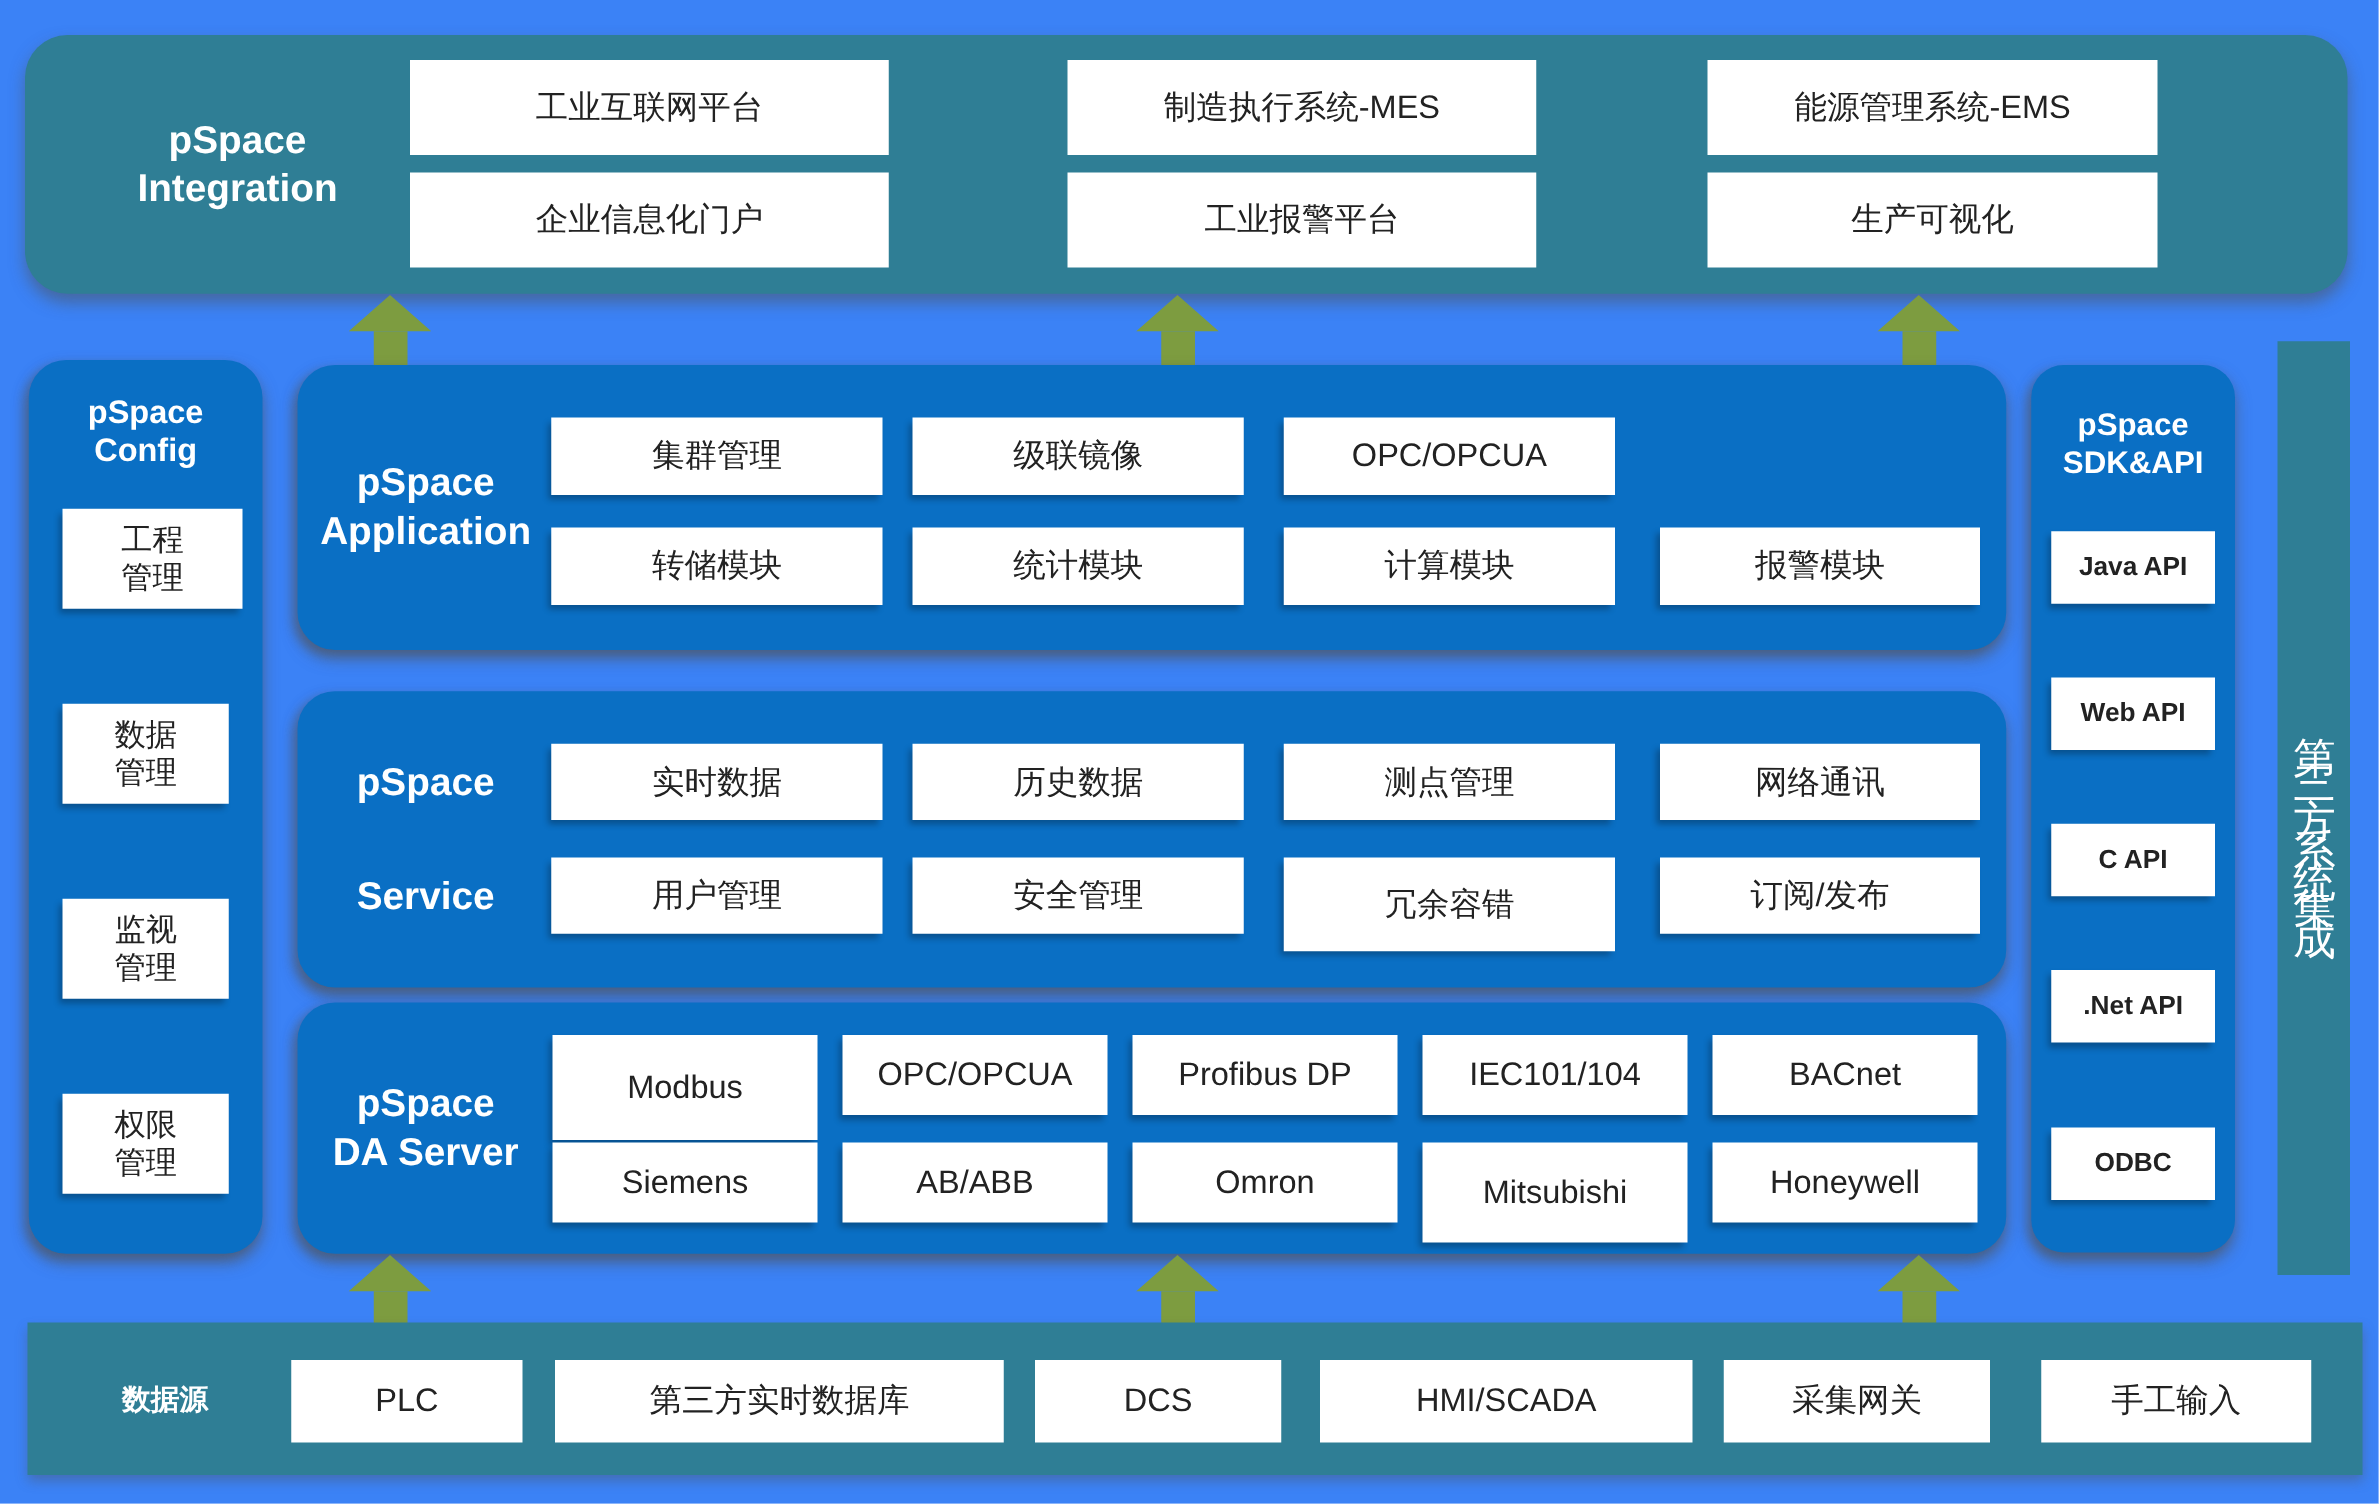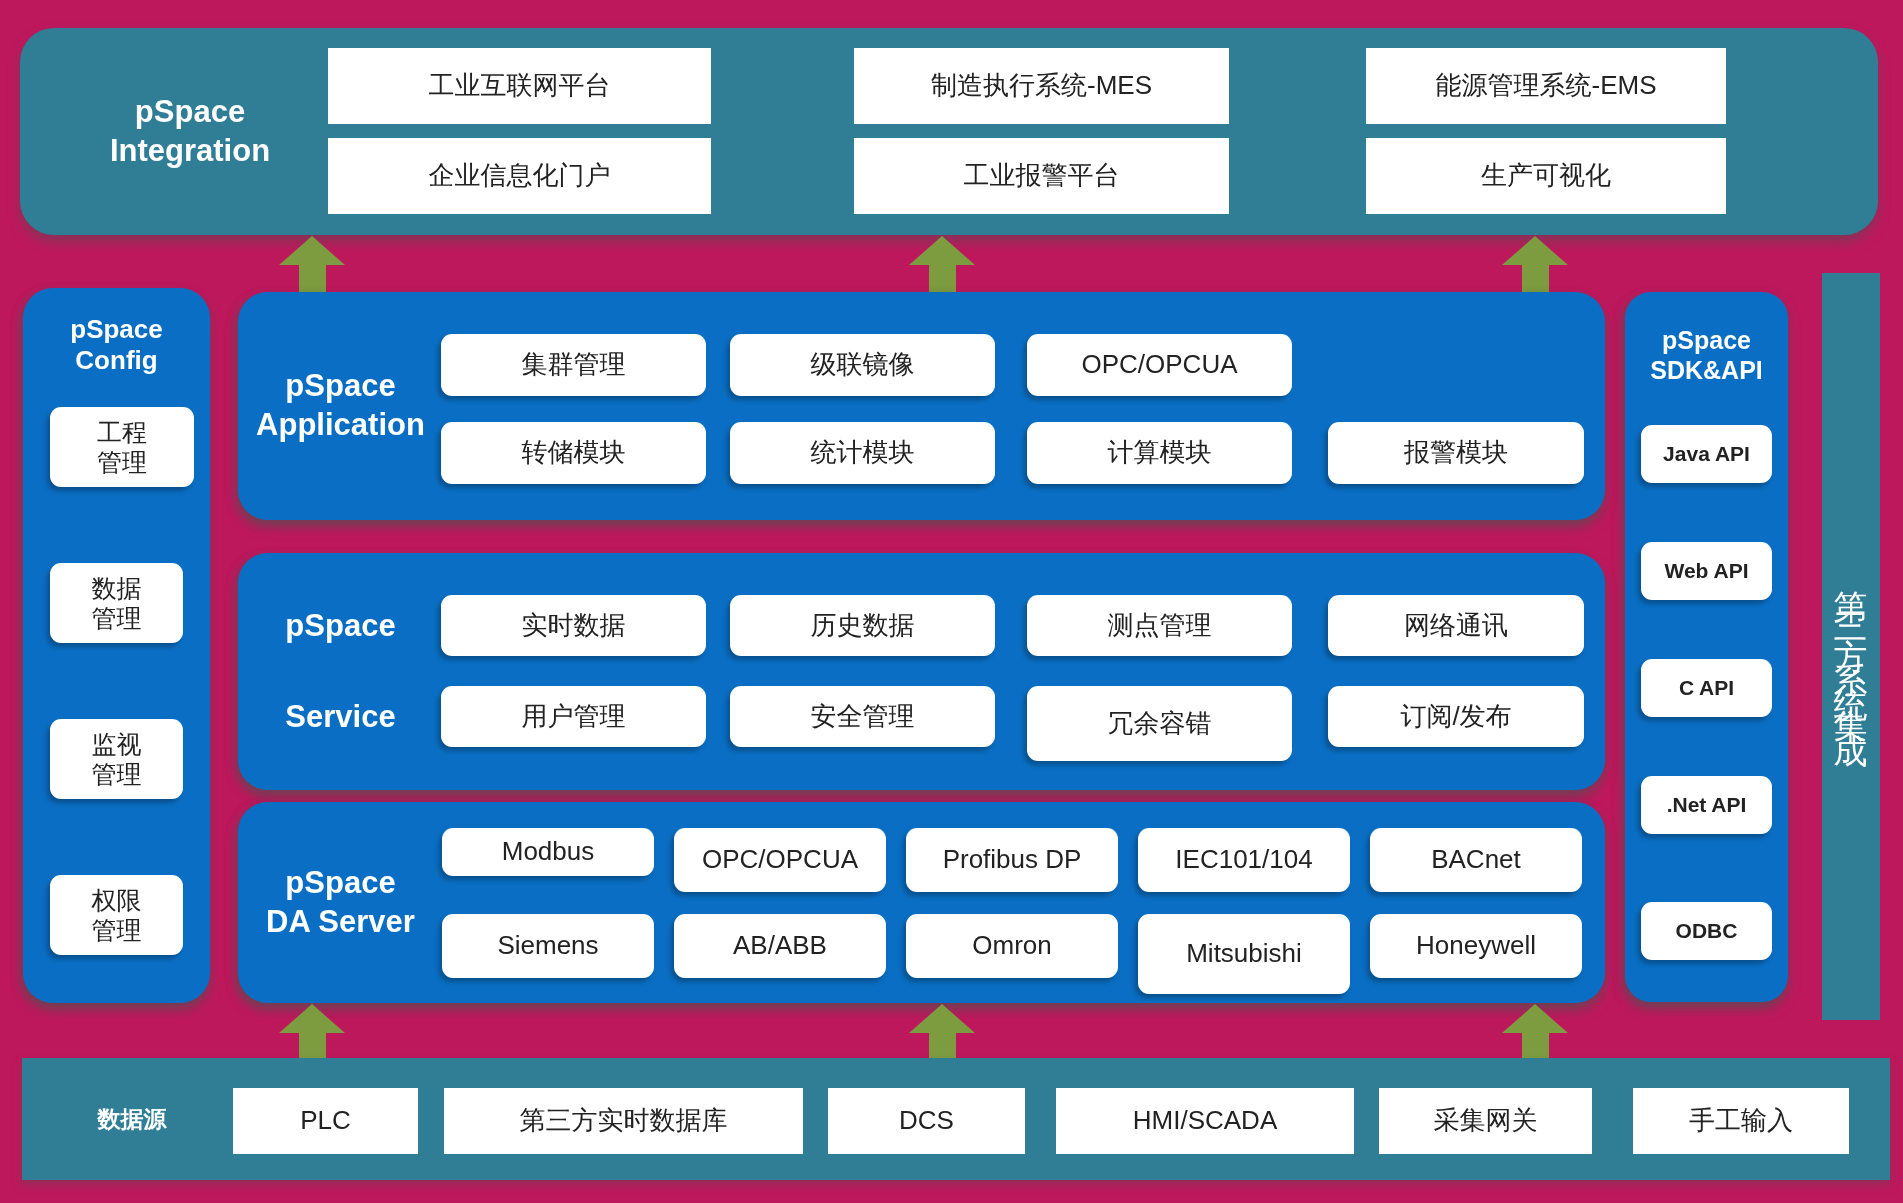--- a/index.html
+++ b/index.html
@@ -1,33 +1,33 @@
 <!DOCTYPE html>
 <html><head>
 <meta charset="utf-8">
 <style>
   html,body{margin:0;padding:0;background:#ffffff;}
   .canvas{
-    position:relative;width:1903px;height:1203px;background:#be185d;overflow:hidden;
+    position:relative;width:1903px;height:1203px;background:#3b82f6;overflow:hidden;
     font-family:"Liberation Sans","DejaVu Sans",sans-serif;
     text-decoration:underline;
   }
   
   .teal{background:#2F7E95;}
   .blue{background:#0A6FC4;}
   .panel{
     position:absolute;border-radius:30px;
     box-shadow:0 7px 12px rgba(80,80,80,.55), -4px 4px 8px rgba(80,80,80,.35);
   }
   .wb{
     position:absolute;background:#ffffff;color:#222;
     display:flex;align-items:center;justify-content:center;
     font-size:26px;line-height:1.2;text-align:center;white-space:pre-line;
   }
-  .panel .wb{box-shadow:-3px 4px 5px rgba(0,0,0,.28);border-radius:11px;}
+  .panel .wb{box-shadow:-3px 4px 5px rgba(0,0,0,.28);}
   .ptitle{
     position:absolute;color:#fff;font-weight:700;text-align:center;line-height:1.18;
   }
   
   .arrow{position:absolute;width:66px;display:flex;flex-direction:column;align-items:center;}
   .arrow .head{width:0;height:0;border-left:33px solid transparent;border-right:33px solid transparent;border-bottom:29px solid #7D9C40;}
   .arrow .stem{width:27px;height:28px;background:#7D9C40;}
   
   .banner{position:absolute;left:20px;top:28px;width:1858px;height:207px;border-radius:34px;
     box-shadow:0 7px 12px rgba(80,80,80,.5);}
@@ -122,21 +122,21 @@
     <div class="wb" style="left:492px;top:133px;width:265px;height:61px">安全管理</div>
     <div class="wb" style="left:789px;top:133px;width:265px;height:75px">冗余容错</div>
     <div class="wb" style="left:1090px;top:133px;width:256px;height:61px">订阅/发布</div>
   </div>
 
   <div class="panel blue" style="left:238px;top:802px;width:1367px;height:201px">
     <div class="label-col">
       <div>pSpace</div>
       <div>DA Server</div>
     </div>
-    <div class="wb" style="left:204px;top:26px;width:212px;height:48px">Modbus</div>
+    <div class="wb" style="left:204px;top:26px;width:212px;height:84px">Modbus</div>
     <div class="wb" style="left:436px;top:26px;width:212px;height:64px">OPC/OPCUA</div>
     <div class="wb" style="left:668px;top:26px;width:212px;height:64px">Profibus DP</div>
     <div class="wb" style="left:900px;top:26px;width:212px;height:64px">IEC101/104</div>
     <div class="wb" style="left:1132px;top:26px;width:212px;height:64px">BACnet</div>
     <div class="wb" style="left:204px;top:112px;width:212px;height:64px">Siemens</div>
     <div class="wb" style="left:436px;top:112px;width:212px;height:64px">AB/ABB</div>
     <div class="wb" style="left:668px;top:112px;width:212px;height:64px">Omron</div>
     <div class="wb" style="left:900px;top:112px;width:212px;height:80px">Mitsubishi</div>
     <div class="wb" style="left:1132px;top:112px;width:212px;height:64px">Honeywell</div>
   </div>

